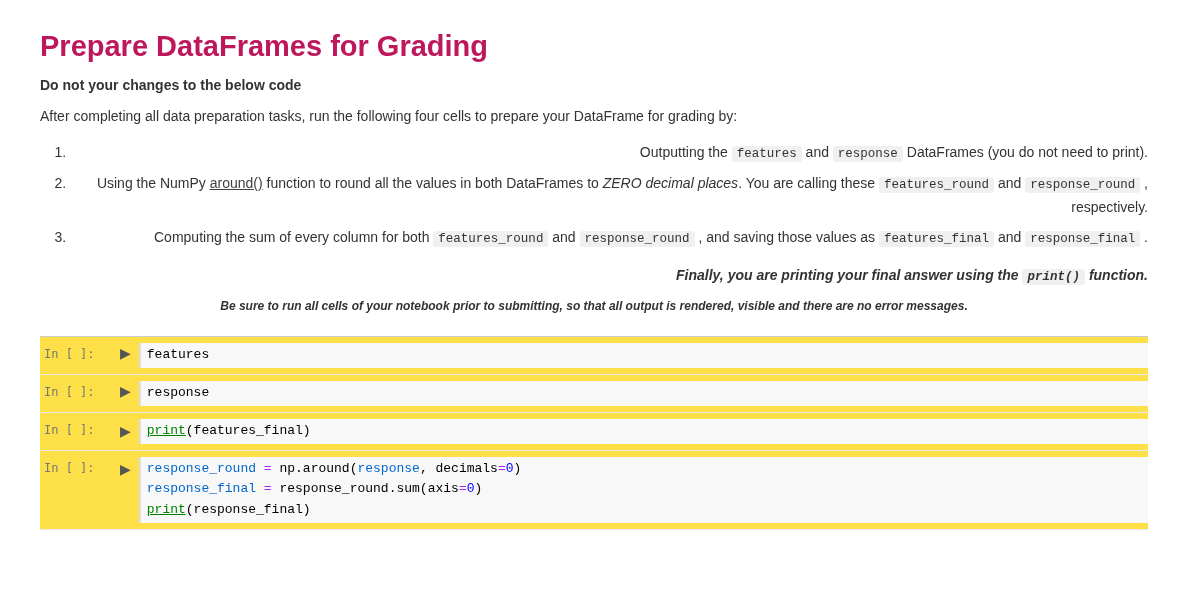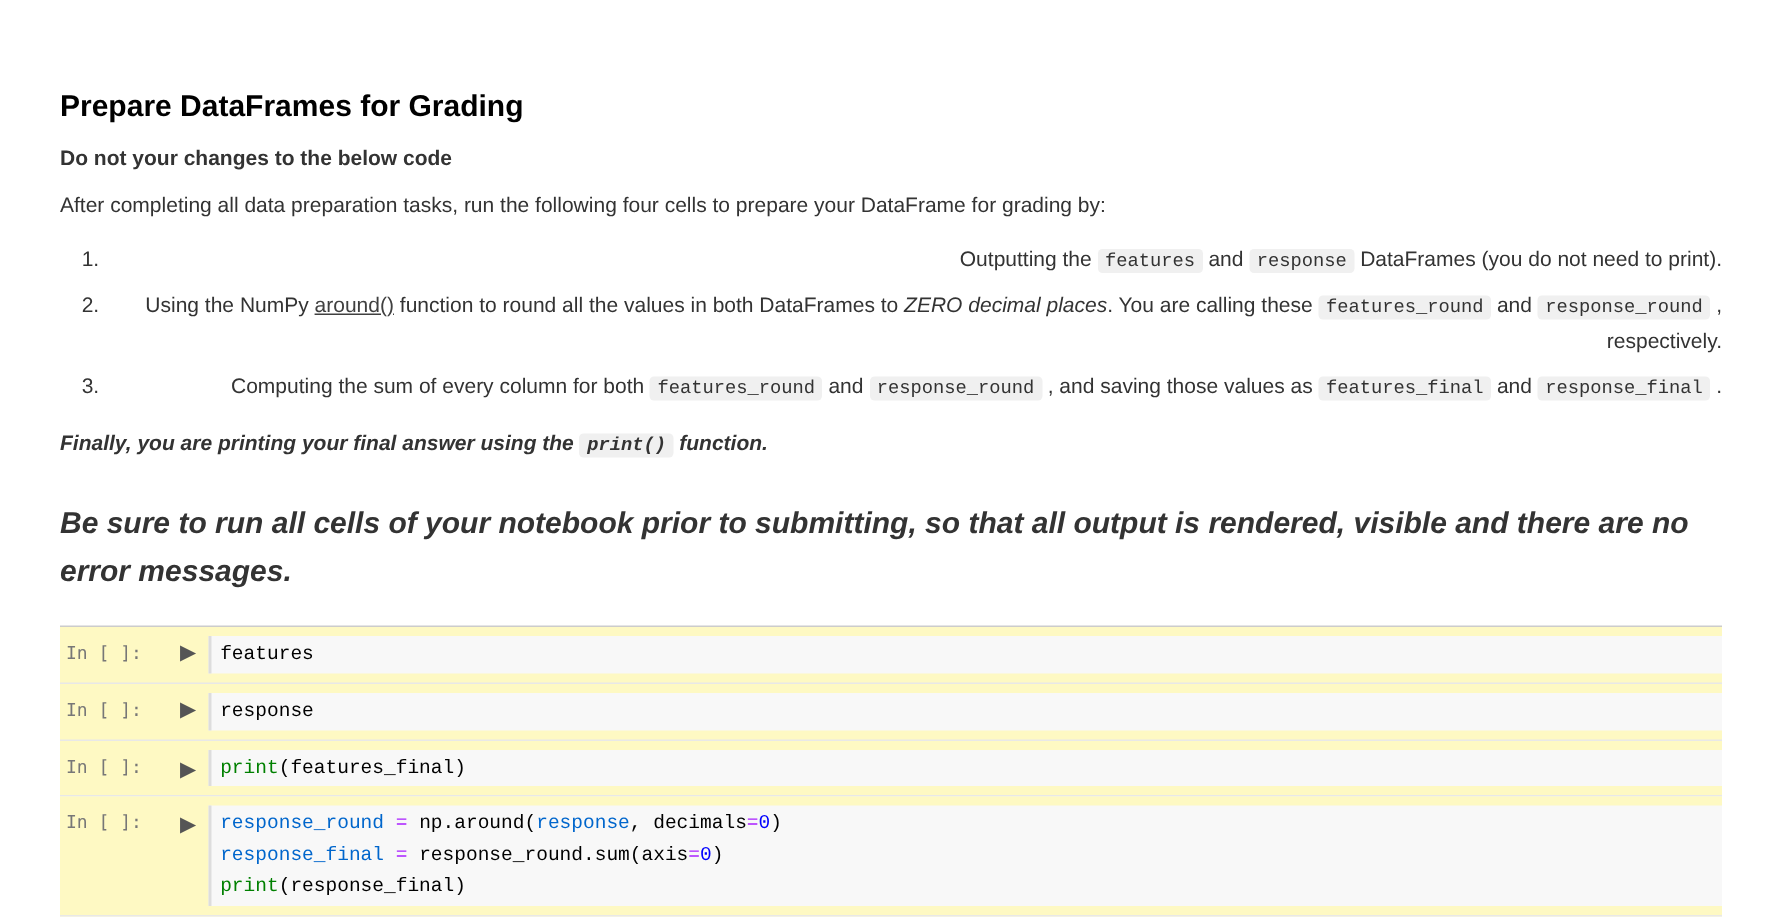--- a/index.html
+++ b/index.html
@@ -4,25 +4,24 @@
   <style>
     * { box-sizing: border-box; margin: 0; padding: 0; }
     body {
       font-family: -apple-system, BlinkMacSystemFont, "Segoe UI", Helvetica, Arial, sans-serif;
       font-size: 14px;
       color: #333;
       background: #fff;
       padding: 30px 40px;
     }
     h1 {
-      font-size: 20px;
+      font-size: 29px;
       font-weight: bold;
       margin-bottom: 14px;
-      color: #000000;
-      margin-top: 30px;
+      color: #be185d;
     }
     .bold-notice {
       font-weight: bold;
       margin-bottom: 12px;
       font-size: 14px;
     }
     .intro-text {
       margin-bottom: 14px;
       line-height: 1.6;
       font-size: 14px;
@@ -49,42 +48,44 @@
       border-radius: 3px;
       color: #333;
     }
     .bold-italic {
       font-weight: normal;
       font-style: italic;
     }
     .italic-notice {
       font-style: italic;
       font-weight: bold;
-      margin-bottom: 26px;
+      margin-bottom: 10px;
       line-height: 1.6;
       font-size: 14px;
+      text-align: right;
     }
     .warning-notice {
       font-style: italic;
       font-weight: bold;
       margin-bottom: 20px;
       line-height: 1.6;
-      font-size: 20px;
+      font-size: 12px;
+      text-align: center;
     }
     
     .notebook-area {
       border-top: 1px solid #ccc;
       margin-top: 10px;
     }
     .cell {
       display: flex;
       align-items: flex-start;
       border-bottom: 1px solid #e8e8e8;
       padding: 6px 0;
-      background: #fef9c3;
+      background: #fde047;
     }
     .cell-label {
       font-family: "SFMono-Regular", Consolas, monospace;
       font-size: 12px;
       color: #777;
       min-width: 80px;
       padding-top: 4px;
       padding-left: 4px;
       white-space: nowrap;
     }
@@ -99,21 +100,21 @@
       font-family: "SFMono-Regular", Consolas, "Liberation Mono", Menlo, monospace;
       font-size: 13px;
       line-height: 1.6;
       flex: 1;
       padding: 2px 6px;
       background: #f8f8f8;
       border-left: 2px solid #ddd;
     }
     
     .kw-blue { color: #0066cc; }
-    .kw-green { color: #008000; }
+    .kw-green { color: #008000; text-decoration: underline; }
     .num-color { color: #0000ff; }
     .var-default { color: #000; }
     .eq-color { color: #aa22ff; }
   </style>
 </head>
 <body>
 
 <h1>Prepare DataFrames for Grading</h1>
 
 <p class="bold-notice">Do not your changes to the below code</p>

